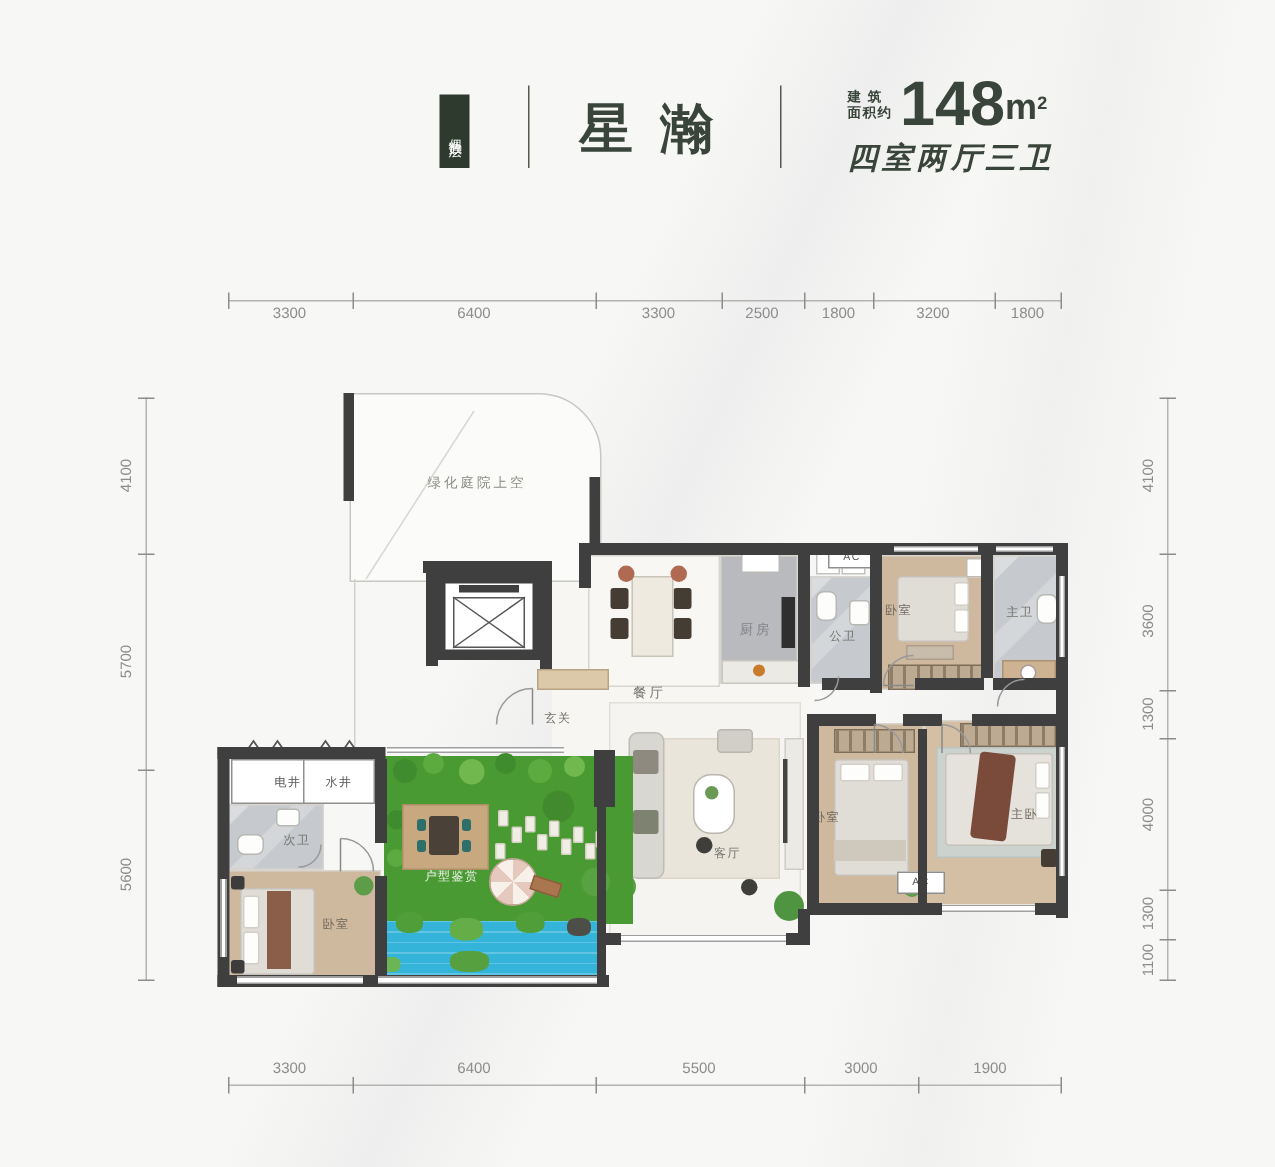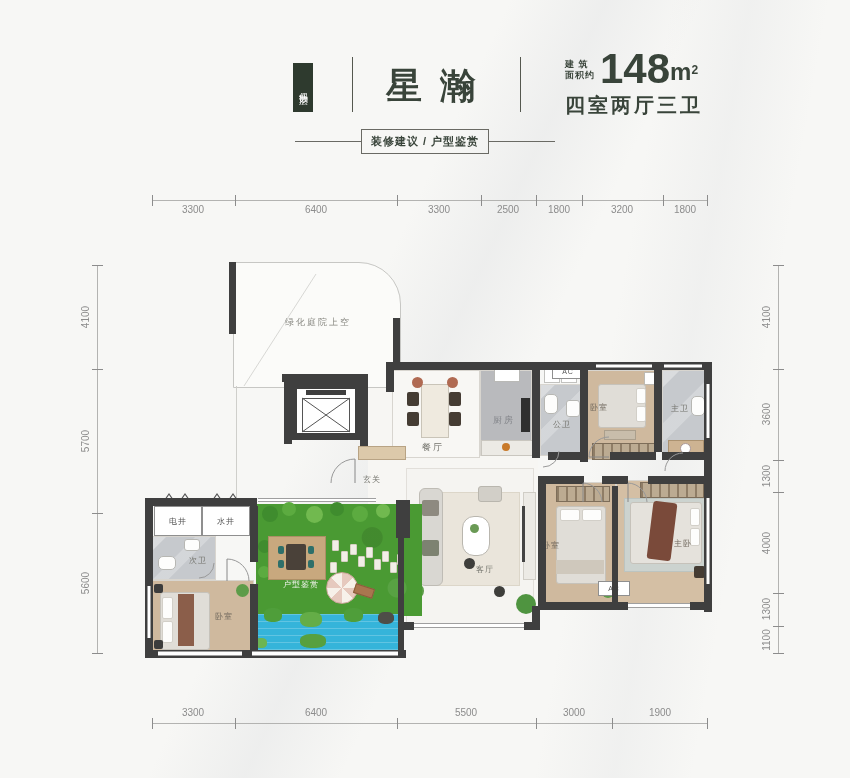--- a/index.html
+++ b/index.html
@@ -74,26 +74,21 @@
   <div class="abs vdiv" style="left:520px;top:57px;height:55px;"></div>
   <div class="abs" style="left:565px;top:50px;">
     <div style="display:flex;align-items:flex-start;">
       <div style="margin-top:9px;margin-right:5px;">
         <div class="area-small">建 筑</div>
         <div class="area-small">面积约</div>
       </div>
       <div class="area-big">148</div>
       <div style="margin-top:8px;"><span class="area-unit">m</span><span class="area-sup">2</span></div>
     </div>
-    <div class="layout-desc" style="margin-top:4px;">四室两厅三卫</div>
-  </div>
-  <div class="abs ribbon" style="left:270px;top:129px;width:310px;height:24px;">
-    <div class="line"></div>
-    <div class="box">装修建议 / 户型鉴赏</div>
-    <div class="line"></div>
+    <div class="layout-desc" style="margin-top:4px;font-style:italic;">四室两厅三卫</div>
   </div>
 </div>
 
 <div class="ruler" style="left:152px;top:200px;width:556px;height:1px;">
   <div class="rl-h"></div>
   <i class="tk" style="left:0"></i>
     <i class="tk" style="left:83px"></i>
     <i class="tk" style="left:245px"></i>
     <i class="tk" style="left:329px"></i>
     <i class="tk" style="left:384px"></i>
@@ -171,21 +166,21 @@
   <div class="room wood" style="left:587px;top:370px;width:68px;height:90px;"></div>
   <div class="room tile" style="left:662px;top:370px;width:43px;height:90px;"></div>
 
   <div class="furn-dark" style="left:407px;top:392px;width:12px;height:14px;"></div>
   <div class="furn-dark" style="left:407px;top:412px;width:12px;height:14px;"></div>
   <div class="furn-dark" style="left:449px;top:392px;width:12px;height:14px;"></div>
   <div class="furn-dark" style="left:449px;top:412px;width:12px;height:14px;"></div>
   <div class="abs" style="left:421px;top:384px;width:26px;height:52px;background:#efeadf;border:1px solid #c9c4b8;"></div>
   <div class="abs" style="left:412px;top:377px;width:11px;height:11px;border-radius:50%;background:#b06a52;"></div>
   <div class="abs" style="left:447px;top:377px;width:11px;height:11px;border-radius:50%;background:#b06a52;"></div>
-  <div class="lab" style="left:433px;top:447px;">餐厅</div>
+  <div class="lab" style="left:433px;top:462px;">餐厅</div>
 
   <div class="abs" style="left:494px;top:368px;width:24px;height:12px;background:#fff;border:1px solid #b9b9b6;"></div>
   <div class="abs" style="left:521px;top:398px;width:9px;height:34px;background:#2f2f2f;"></div>
   <div class="abs" style="left:481px;top:440px;width:50px;height:14px;background:#eceae5;border:1px solid #c9c6bf;"></div>
   <div class="abs" style="left:502px;top:443px;width:8px;height:8px;border-radius:50%;background:#c97a2a;"></div>
   <div class="lab lab-gray" style="left:504px;top:420px;">厨房</div>
 
   <div class="abs" style="left:544px;top:369px;width:14px;height:12px;background:#fff;border:1px solid #c2c2bf;"></div>
   <div class="abs" style="left:561px;top:369px;width:14px;height:12px;background:#fff;border:1px solid #c2c2bf;"></div>
   <div class="abs" style="left:544px;top:394px;width:12px;height:18px;background:#fdfdfc;border:1px solid #b7b7b3;border-radius:5px;"></div>
@@ -253,21 +248,21 @@
   <div class="abs" style="left:624px;top:498px;width:80px;height:72px;background:#ccd3cf;border:1px solid #bcc4c0;"></div>
   <div class="mat" style="left:630px;top:502px;width:70px;height:60px;background:#e5e2dc;"></div>
   <div class="pillow" style="left:690px;top:508px;width:8px;height:16px;"></div>
   <div class="pillow" style="left:690px;top:528px;width:8px;height:16px;"></div>
   <div class="abs" style="left:650px;top:502px;width:24px;height:58px;background:#7a4a3a;border-radius:3px;transform:rotate(7deg);"></div>
   <div class="furn-dark" style="left:694px;top:566px;width:11px;height:12px;"></div>
   <div class="furn-dark" style="left:622px;top:486px;width:0;height:0;"></div>
   <div class="lab lab-sm" style="left:641px;top:543px;color:#6f675c;margin-left:42px;">主卧</div>
   <div class="acbox" style="left:598px;top:581px;width:30px;height:13px;">AC</div>
 
-  <div class="abs" style="left:154px;top:506px;width:46px;height:28px;background:#fff;border:1px solid #8f8f8f;display:flex;align-items:center;justify-content:center;">
+  <div class="abs" style="left:154px;top:506px;width:46px;height:28px;background:#fff;border:1px solid #8f8f8f;display:flex;align-items:center;justify-content:center;padding-left:14px;">
     <span class="lab-sm" style="font-size:8px;color:#555;letter-spacing:1px;">电井</span>
   </div>
   <div class="abs" style="left:202px;top:506px;width:46px;height:28px;background:#fff;border:1px solid #8f8f8f;display:flex;align-items:center;justify-content:center;">
     <span class="lab-sm" style="font-size:8px;color:#555;letter-spacing:1px;">水井</span>
   </div>
   <svg class="abs" style="left:162px;top:492px" width="30" height="13" viewBox="0 0 30 13">
     <polyline points="0,12 7,2 14,12" fill="none" stroke="#555" stroke-width="1.2"></polyline>
     <polyline points="16,12 23,2 30,12" fill="none" stroke="#555" stroke-width="1.2"></polyline>
   </svg>
   <svg class="abs" style="left:210px;top:492px" width="30" height="13" viewBox="0 0 30 13">

